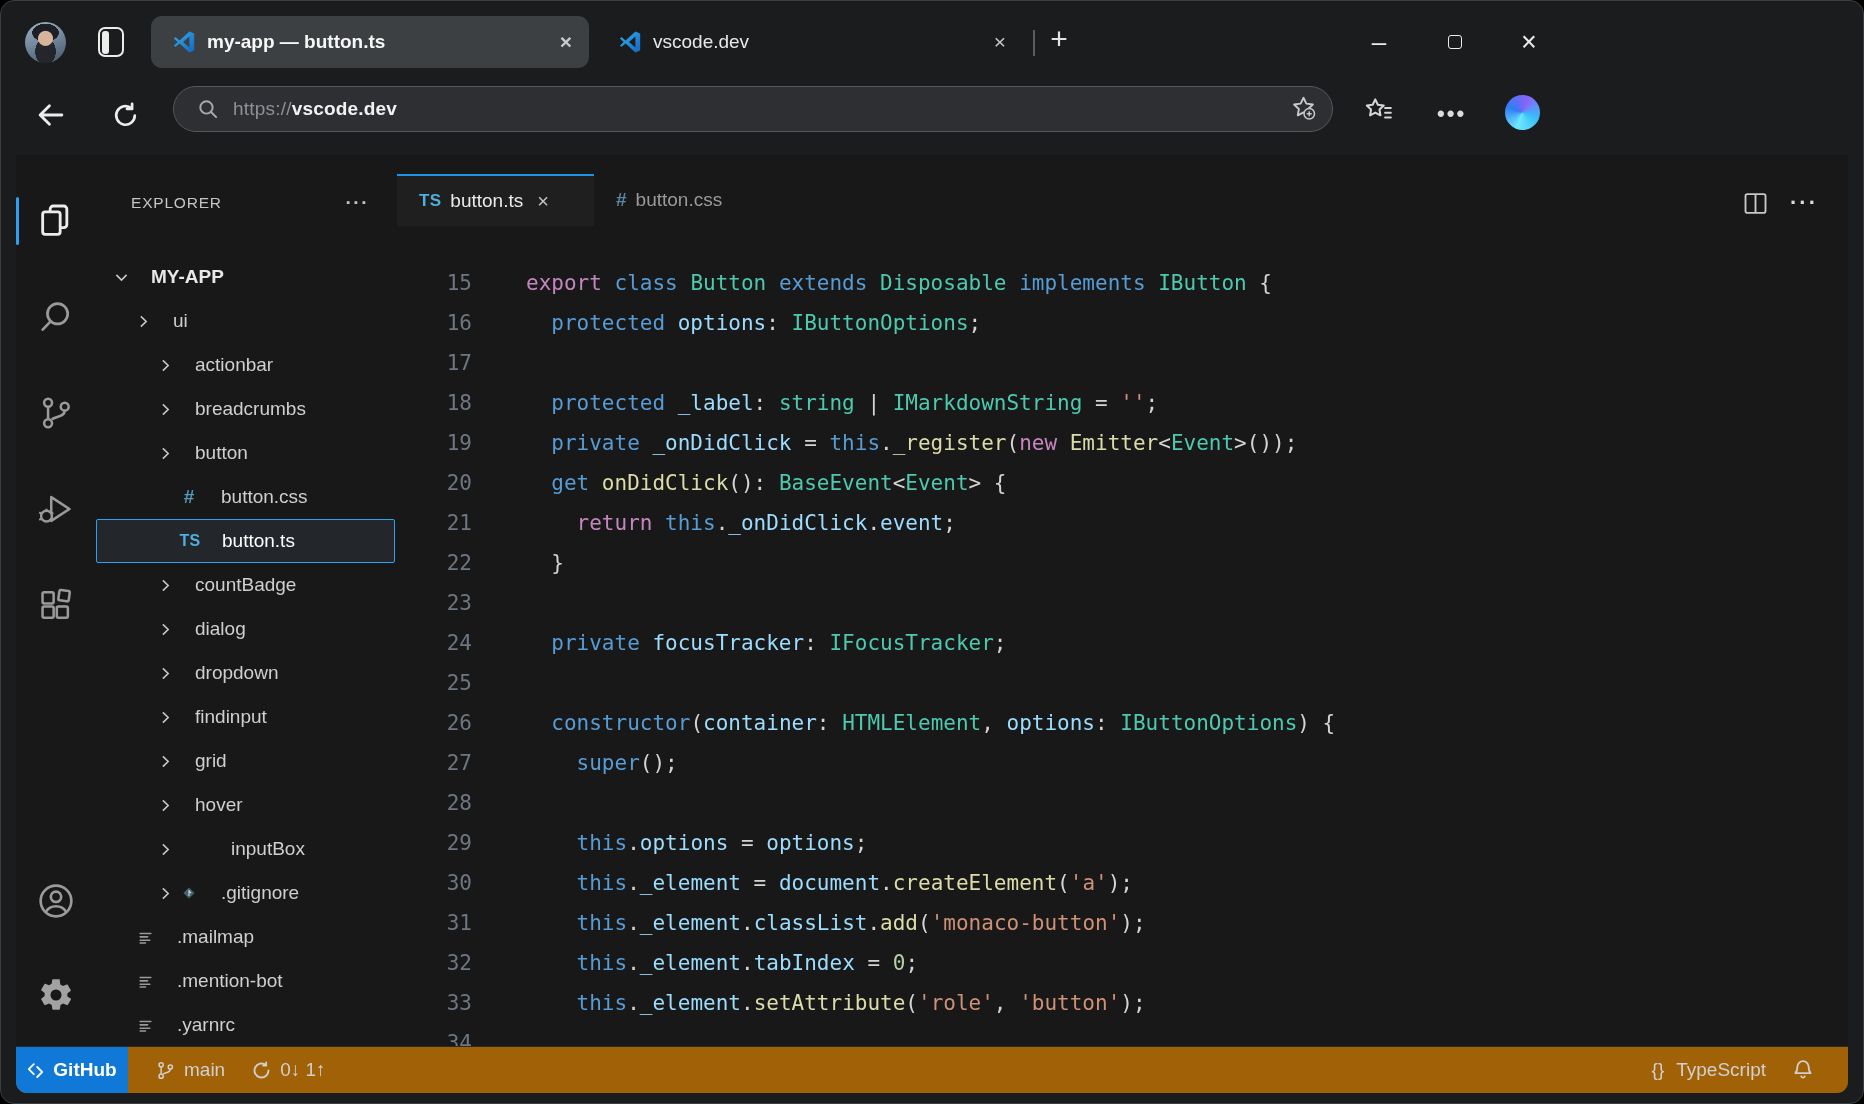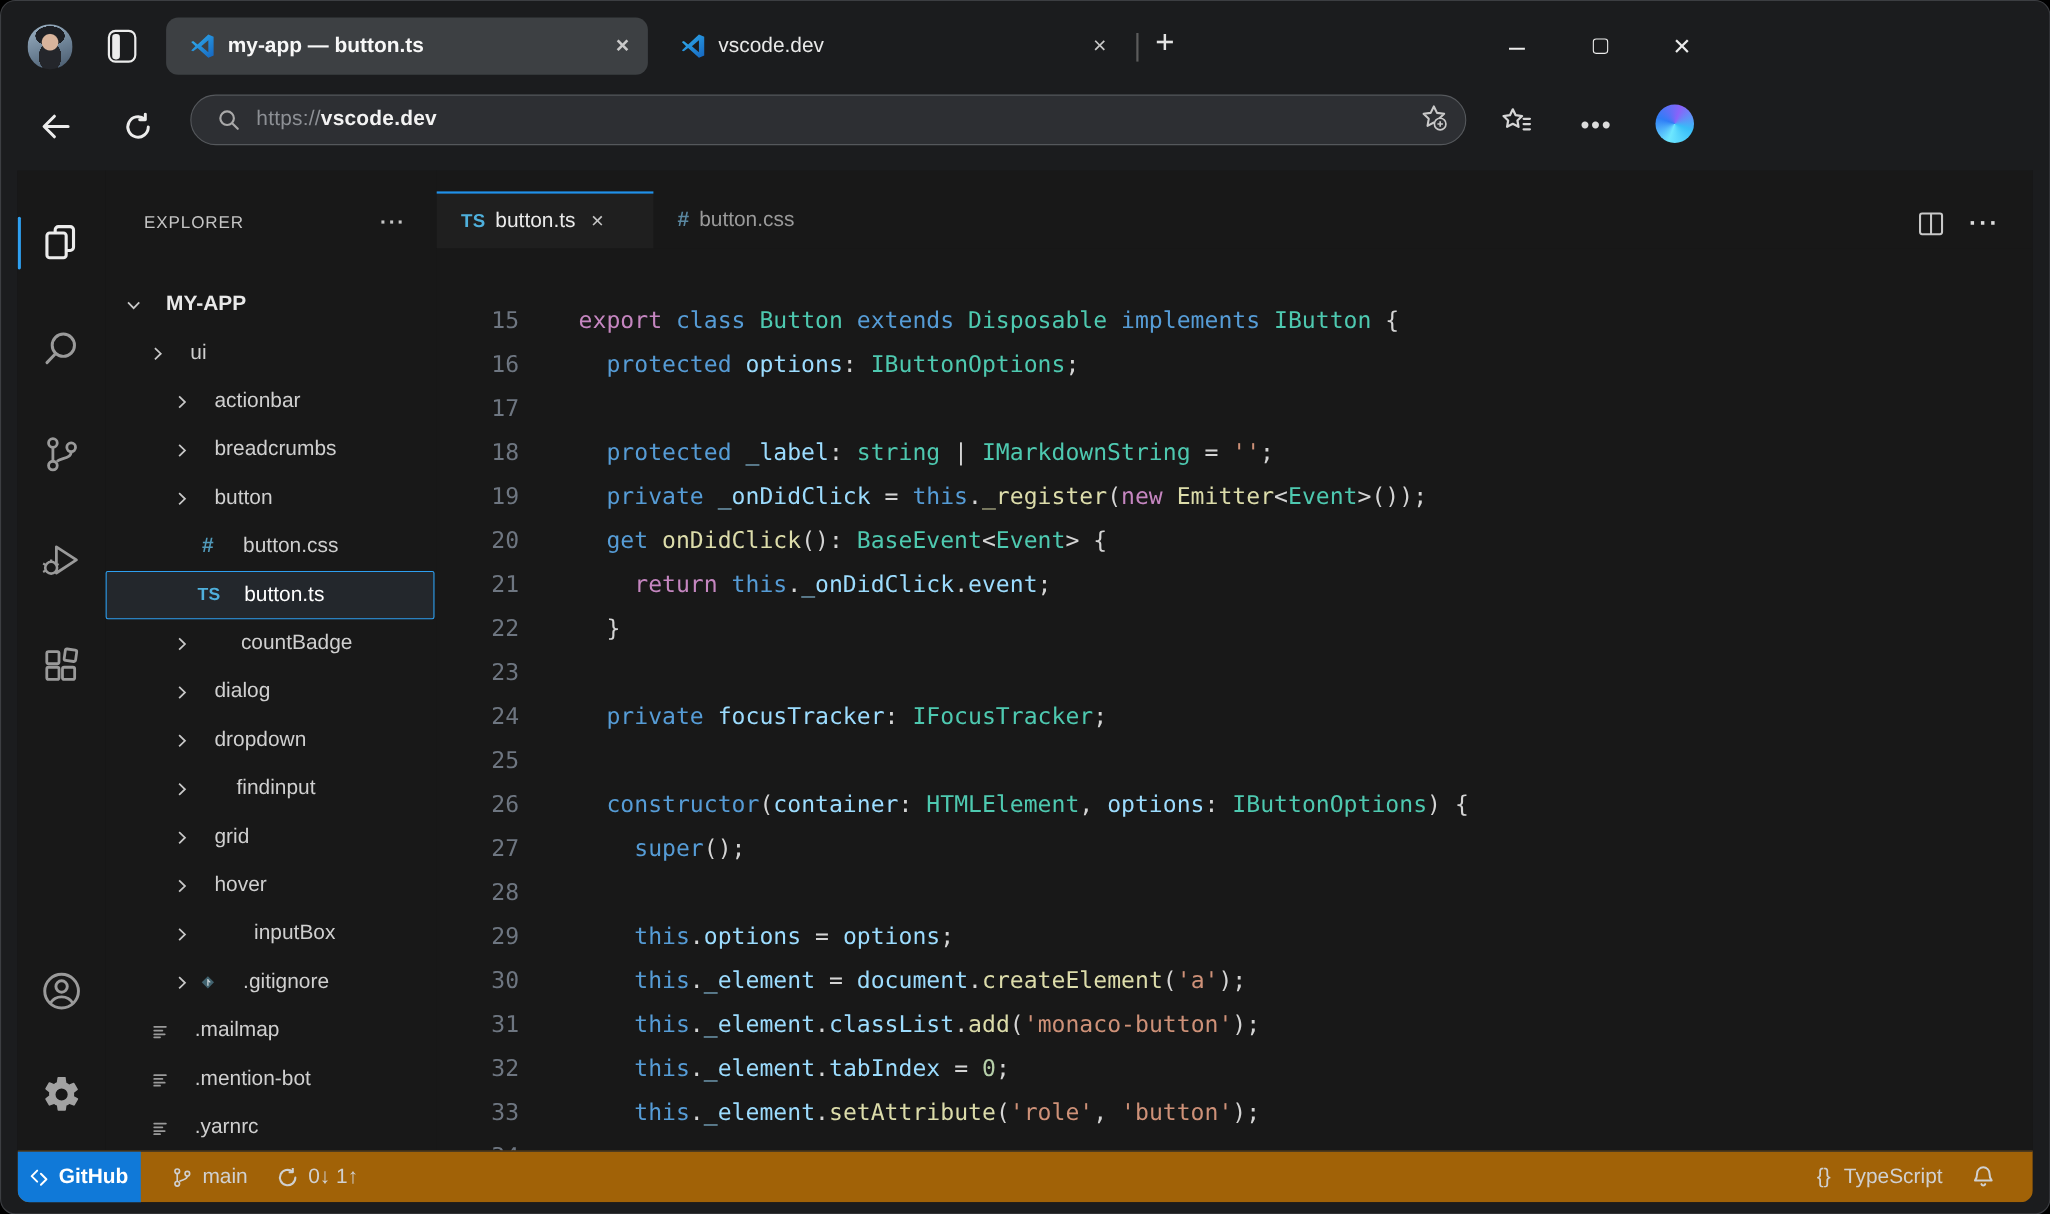--- a/index.html
+++ b/index.html
@@ -68,21 +68,21 @@
   .etabbar { position:absolute; left:0; top:0; right:0; height:71px; }
   .etab { position:absolute; bottom:0; height:52px; display:flex; align-items:center; font-size:19px; }
   .etab.active { left:0; width:197px; background:#1f1f1f; border-top:2.5px solid #2091e9; color:#eaeaea; }
   .etab.inactive { left:197px; width:212px; color:#9a9a9a; }
   .etab .badge { margin-left:22px; }
   .etab .lbl { margin-left:9px; }
   .etab .x { margin-left:14px; color:#c5c5c5; font-size:20px; }
   .eactions { position:absolute; right:30px; bottom:10px; display:flex; align-items:center; gap:22px; color:#c8c8c8; }
   .code { position:absolute; left:0; right:0; top:71px; bottom:0; overflow:hidden; background:#181818; padding-top:45px;
           font-family:"DejaVu Sans Mono", monospace; font-size:21px; }
-  .cl { height:40px; display:flex; align-items:center; }
+  .cl { height:40px; display:flex; align-items:flex-start; }
   .cl .ln { width:75px; text-align:right; color:#6e7681; flex:0 0 auto; }
   .cl .ct { margin-left:54px; white-space:pre; }
   .tok-k { color:#569CD6; } .tok-k2 { color:#C586C0; } .tok-t { color:#4EC9B0; }
   .tok-v { color:#9CDCFE; } .tok-f { color:#DCDCAA; } .tok-s { color:#CE9178; }
   .tok-n { color:#B5CEA8; } .tok-p { color:#D4D4D4; }
 
   .statusbar { position:absolute; left:0; right:0; bottom:0; height:47px; background:#a16207; border-top:1px solid #2a2a2a; display:flex; align-items:center; }
   .remote-badge { height:47px; width:112px; background:#1079d8; border-radius:0 0 0 11px; display:flex; align-items:center; justify-content:center; gap:9px; color:#fff; font-size:19px; font-weight:600; }
   .sb-item { display:flex; align-items:center; gap:8px; color:#d0d0d0; font-size:19px; }
   .sb-branch { margin-left:27px; } .sb-sync { margin-left:26px; }
@@ -286,21 +286,21 @@
               <span class="hash-ic">#</span>
             </span>
             <span class="lbl">button.css</span>
           </div>
           <div class="tree-row selected" style="padding-left: 80px;">
             <span class="ficon">
               <span class="ts-badge">TS</span>
             </span>
             <span class="lbl">button.ts</span>
           </div>
-          <div class="tree-row" style="padding-left: 58px; gap: 24px;">
+          <div class="tree-row" style="padding-left: 58px;">
             <span class="chev">
               <svg width="17" height="17" viewBox="0 0 16 16">
                 <path d="M5.5 3.2 10.5 8 5.5 12.8" fill="none" stroke="#c8c8c8" stroke-width="1.5"></path>
               </svg>
             </span>
             <span class="lbl">countBadge</span>
           </div>
           <div class="tree-row" style="padding-left: 58px;">
             <span class="chev">
               <svg width="17" height="17" viewBox="0 0 16 16">
@@ -310,21 +310,21 @@
             <span class="lbl">dialog</span>
           </div>
           <div class="tree-row" style="padding-left: 58px;">
             <span class="chev">
               <svg width="17" height="17" viewBox="0 0 16 16">
                 <path d="M5.5 3.2 10.5 8 5.5 12.8" fill="none" stroke="#c8c8c8" stroke-width="1.5"></path>
               </svg>
             </span>
             <span class="lbl">dropdown</span>
           </div>
-          <div class="tree-row" style="padding-left: 58px; gap: 20px;">
+          <div class="tree-row" style="padding-left: 58px;">
             <span class="chev">
               <svg width="17" height="17" viewBox="0 0 16 16">
                 <path d="M5.5 3.2 10.5 8 5.5 12.8" fill="none" stroke="#c8c8c8" stroke-width="1.5"></path>
               </svg>
             </span>
             <span class="lbl">findinput</span>
           </div>
           <div class="tree-row" style="padding-left: 58px;">
             <span class="chev">
               <svg width="17" height="17" viewBox="0 0 16 16">

